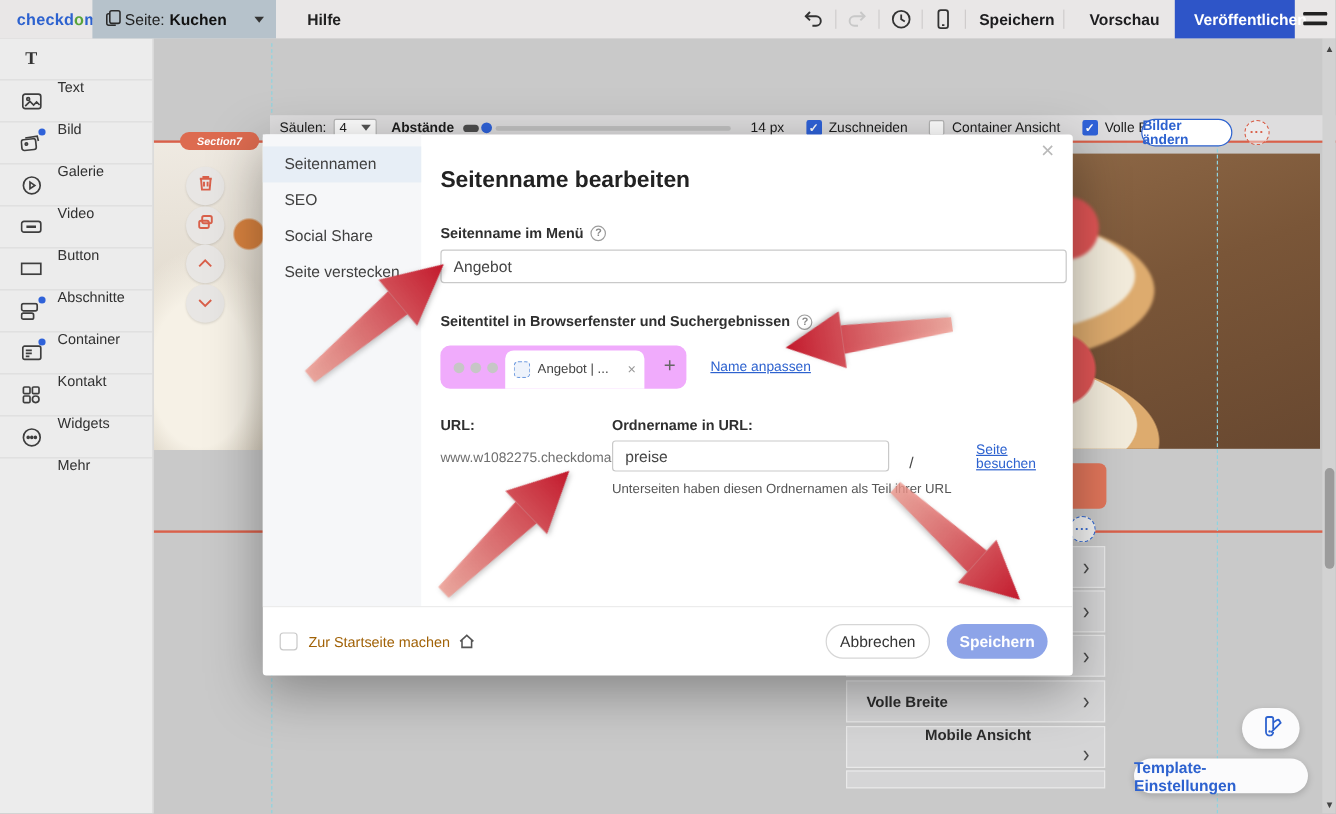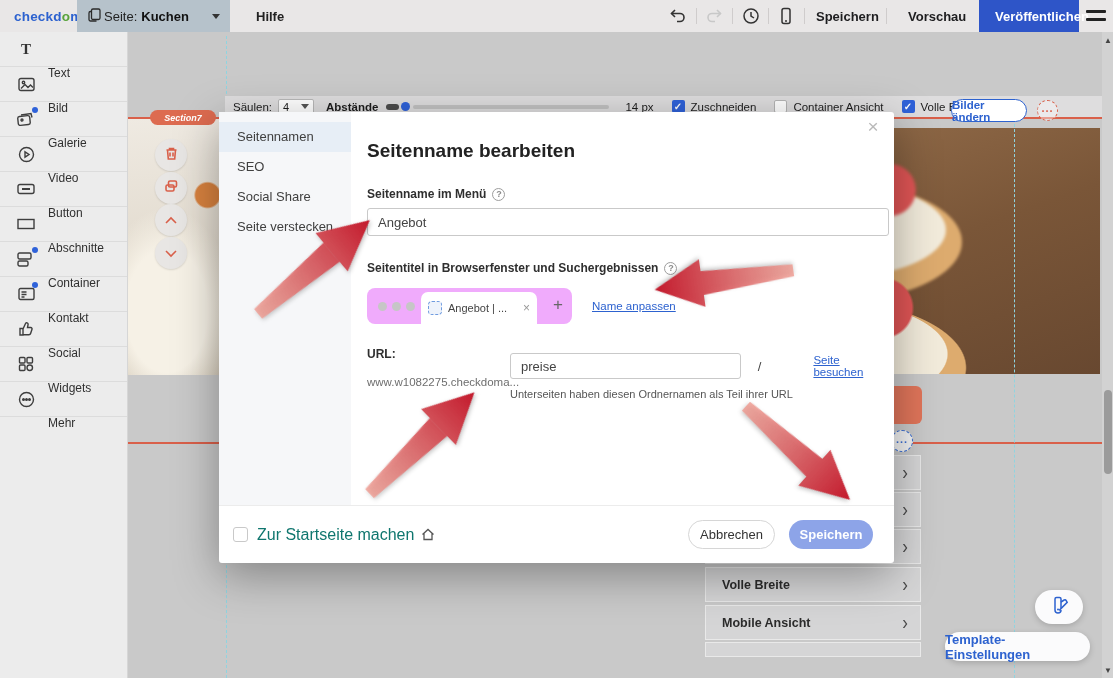--- a/index.html
+++ b/index.html
@@ -161,31 +161,31 @@
     background:#eef3fb; flex:none; }
   .tab-title { font-size:11px; color:#444; margin-left:6px; white-space:nowrap; overflow:hidden; }
   .tab-close { margin-left:auto; color:#999; font-size:12px; cursor:pointer; }
   .new-tab { position:absolute; right:9px; top:7px; font-size:17px; color:#666; cursor:pointer; }
   .link { color:#2d62cf; text-decoration:underline; font-size:11.5px; cursor:pointer; }
   .name-link { margin-left:20px; }
   .url-row { margin-top:23px; display:flex; }
   .url-col1 { width:143px; }
   .url-value { margin-top:15px; font-size:11.5px; color:#6e6e6e; }
   .folder-col { flex:1; }
-  .folder-line { display:flex; align-items:center; margin-top:6px; }
+  .folder-line { display:flex; align-items:flex-end; margin-top:6px; }
   .folder-input { width:241px; height:26px; border:1px solid #c9c9c9; border-radius:3px;
     padding:0 10px; font-size:13px; color:#444; font-family:inherit; }
   .slash { margin:0 0 0 17px; font-size:13px; color:#444; }
   .visit-link { margin-left:52px; }
   .folder-hint { margin-top:9px; font-size:11px; color:#555; }
   .modal-footer { position:absolute; left:0; bottom:0; width:675px; height:58px;
     border-top:1px solid #ececec; display:flex; align-items:center; padding:0 21px 0 14px; }
   .home-check { display:flex; align-items:center; cursor:pointer; }
   .big-cbx { width:15px; height:15px; background:#fff; border:1px solid #c9c9c9; border-radius:3px; }
-  .home-check-label { margin-left:9px; font-size:16px; color:#0f766e; }
+  .home-check-label { margin-left:9px; font-size:12px; color:#a16207; }
   .home-ico { margin-left:7px; display:flex; }
   .home-ico svg { stroke:#555; fill:none; stroke-width:1.3; }
   .btn-cancel { margin-left:auto; width:87px; height:29px; border:1px solid #d6d6d6; border-radius:15px;
     background:#fff; color:#333; font-size:13px; font-family:inherit; cursor:pointer; }
   .btn-save { margin-left:14px; width:84px; height:29px; border:none; border-radius:15px;
     background:#8da4e8; color:#fff; font-size:13px; font-weight:bold; font-family:inherit; cursor:pointer; }
 
   
   .ann-arrow { position:absolute; z-index:50; filter:drop-shadow(0 2px 2px rgba(0,0,0,.25)); }
 </style>
@@ -265,21 +265,21 @@
       <span class="chev">›</span>
   </div>
   <div class="ctx-row">
     <span></span>
       <span class="chev">›</span>
   </div>
   <div class="ctx-row" style="margin-top:3px;">
     <span>Volle Breite</span>
       <span class="chev">›</span>
   </div>
-  <div class="ctx-row" style="margin-top:3px;">
+  <div class="ctx-row" style="margin-top:3px;flex-direction:column;">
     <span>Mobile Ansicht</span>
       <span class="chev">›</span>
   </div>
   <div class="ctx-row partial">
     <span></span>
   </div>
 </div>
 
 <div class="palette-btn">
   <span>
@@ -418,28 +418,20 @@
   </div>
   <div class="sb-item">
     <span class="sb-ico">
       <svg width="17" height="14" viewBox="0 0 17 14">
           <rect x="1" y="1.5" width="15" height="11" rx="1.5"></rect>
           <path d="M3.5 5 h5 M3.5 7.5 h5 M3.5 10 h3"></path>
         </svg>
       <span class="badge-dot"></span>
     </span>
     <span class="sb-label">Kontakt</span>
-  </div>
-  <div class="sb-item">
-    <span class="sb-ico">
-      <svg width="16" height="16" viewBox="0 0 16 16">
-          <path d="M2 7.5 h3 v6.5 h-3 Z M5 8 l2.5-5.5 a1.4 1.4 0 0 1 2.6 .8 L9.5 6.5 h3.3 a1.3 1.3 0 0 1 1.2 1.7 l-1.4 4.3 a1.8 1.8 0 0 1 -1.7 1.3 H5"></path>
-        </svg>
-    </span>
-    <span class="sb-label">Social</span>
   </div>
   <div class="sb-item">
     <span class="sb-ico">
       <svg width="16" height="16" viewBox="0 0 16 16">
           <rect x="1.5" y="1.5" width="5.5" height="5.5" rx="1"></rect>
           <rect x="9" y="1.5" width="5.5" height="5.5" rx="1"></rect>
           <rect x="1.5" y="9" width="5.5" height="5.5" rx="1"></rect>
           <rect x="9" y="9" width="5.5" height="5.5" rx="2.7"></rect>
         </svg>
     </span>
@@ -496,20 +488,21 @@
       </div>
       <span class="link name-link">Name anpassen</span>
     </div>
 
     <div class="url-row">
       <div class="url-col1">
         <div class="field-label" style="margin-top:0;">URL:</div>
         <div class="url-value">www.w1082275.checkdoma...</div>
       </div>
       <div class="folder-col">
+        <div class="field-label" style="margin-top:0;">Ordnername in URL:</div>
         <div class="folder-line">
           <input class="folder-input" value="preise" style="">
           <span class="slash">/</span>
           <span class="link visit-link">Seite besuchen</span>
         </div>
         <div class="folder-hint">Unterseiten haben diesen Ordnernamen als Teil ihrer URL</div>
       </div>
     </div>
   </div>
 

